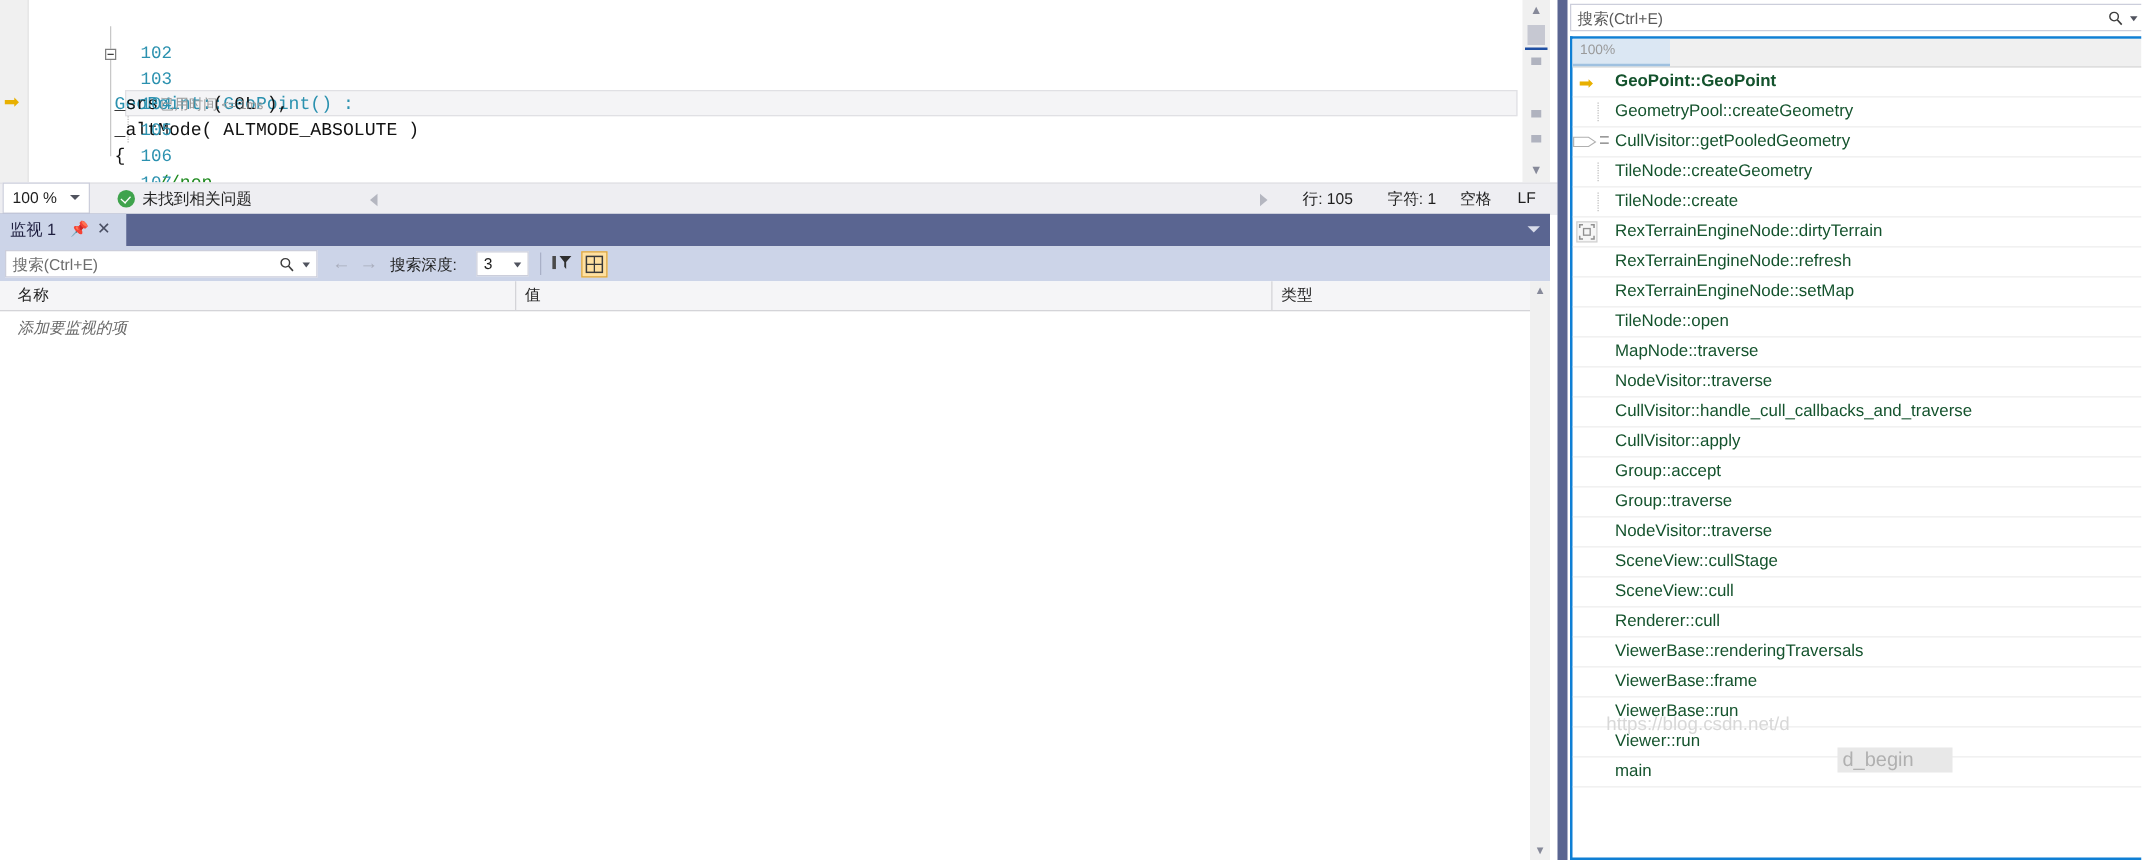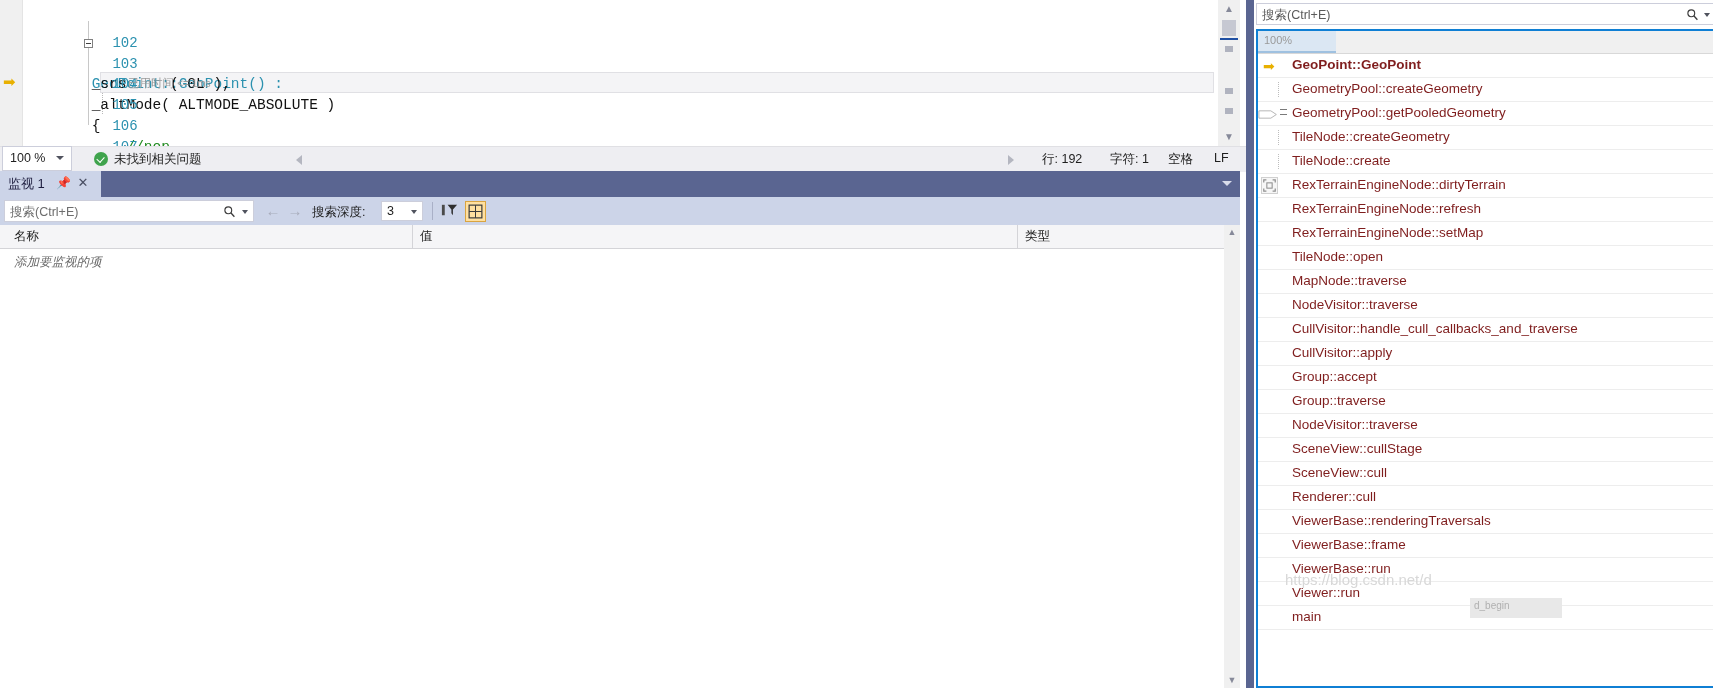--- a/index.html
+++ b/index.html
@@ -275,21 +275,21 @@
     box-sizing: border-box;
   }
   .cs-row .gutter {
     position: absolute; left: 0; top: 0; width: 28px; height: 23px;
   }
   .cs-row .tickline {
     position: absolute; left: 20px; top: 4px; width: 1px; height: 15px;
     border-left: 1px dotted #bdbdbd;
   }
   .cs-row .name {
-    position: absolute; left: 34px; top: 3px; font-size: 13.5px; color: #7f1d1d;
+    position: absolute; left: 34px; top: 3px; font-size: 13.5px; color: #14532d;
     white-space: nowrap;
   }
   .cs-row.active .name { font-weight: bold; }
   .cs-arrow {
     position: absolute; left: 5px; top: 4px; width: 16px; height: 16px;
     color: #e8b000; font-size: 14px; line-height: 16px;
   }
   .cs-breakpoint-hollow {
     position: absolute; left: 0px; top: 5px; width: 22px; height: 13px;
   }
@@ -304,21 +304,21 @@
   .watermark {
     position: absolute; left: 1285px; top: 571px;
     font-size: 15px; color: #d8d8d8; white-space: nowrap;
     font-family: "Liberation Sans", sans-serif;
   }
   .wm-box {
     position: absolute; left: 1470px; top: 598px; width: 92px; height: 20px;
     background: #e8e8e8;
   }
   .wm-box-text {
-    position: absolute; left: 4px; top: 2px; font-size: 10px; color: #b0b0b0;
+    position: absolute; left: 4px; top: 2px; font-size: 16px; color: #b0b0b0;
     white-space: nowrap;
   }
   .blue-right-edge {
     position: absolute; left: 1713px; top: 0; width: 7px; height: 688px; background: #ffffff;
   }
 </style>
 </head>
 <body>
 
 <div class="root">
@@ -391,21 +391,21 @@
 
   <div class="status-bar">
     <div class="zoom-combo">
       <span class="val">100 %</span>
       <span class="caret"></span>
     </div>
     <div class="status-check"></div>
     <div class="status-msg">未找到相关问题</div>
     <div class="status-collapse"></div>
     <div class="status-expand"></div>
-    <div class="st-line">行: 192</div>
+    <div class="st-line">行: 105</div>
     <div class="st-col">字符: 1</div>
     <div class="st-space">空格</div>
     <div class="st-eol">LF</div>
   </div>
 
   <div class="watch-pane">
     <div class="watch-tabstrip">
       <div class="watch-tab">
         <span class="label">监视 1</span>
         <span class="tab-pin">📌</span>
@@ -493,21 +493,21 @@
             </div>
             <span class="name">GeometryPool::createGeometry</span>
           </div>
           <div class="cs-row">
             <div class="gutter">
               <span class="cs-breakpoint-hollow"><svg viewBox="0 0 24 14" width="22" height="13">
                   <polygon points="1,3 14,3 20,7 14,11 1,11" fill="#ffffff" stroke="#b0b0b0" stroke-width="1"></polygon>
                 </svg></span>
               <span class="cs-eq-mark"></span>
             </div>
-            <span class="name">GeometryPool::getPooledGeometry</span>
+            <span class="name">CullVisitor::getPooledGeometry</span>
           </div>
           <div class="cs-row">
             <div class="gutter">
               <span class="tickline"></span>
             </div>
             <span class="name">TileNode::createGeometry</span>
           </div>
           <div class="cs-row">
             <div class="gutter">
               <span class="tickline"></span>

